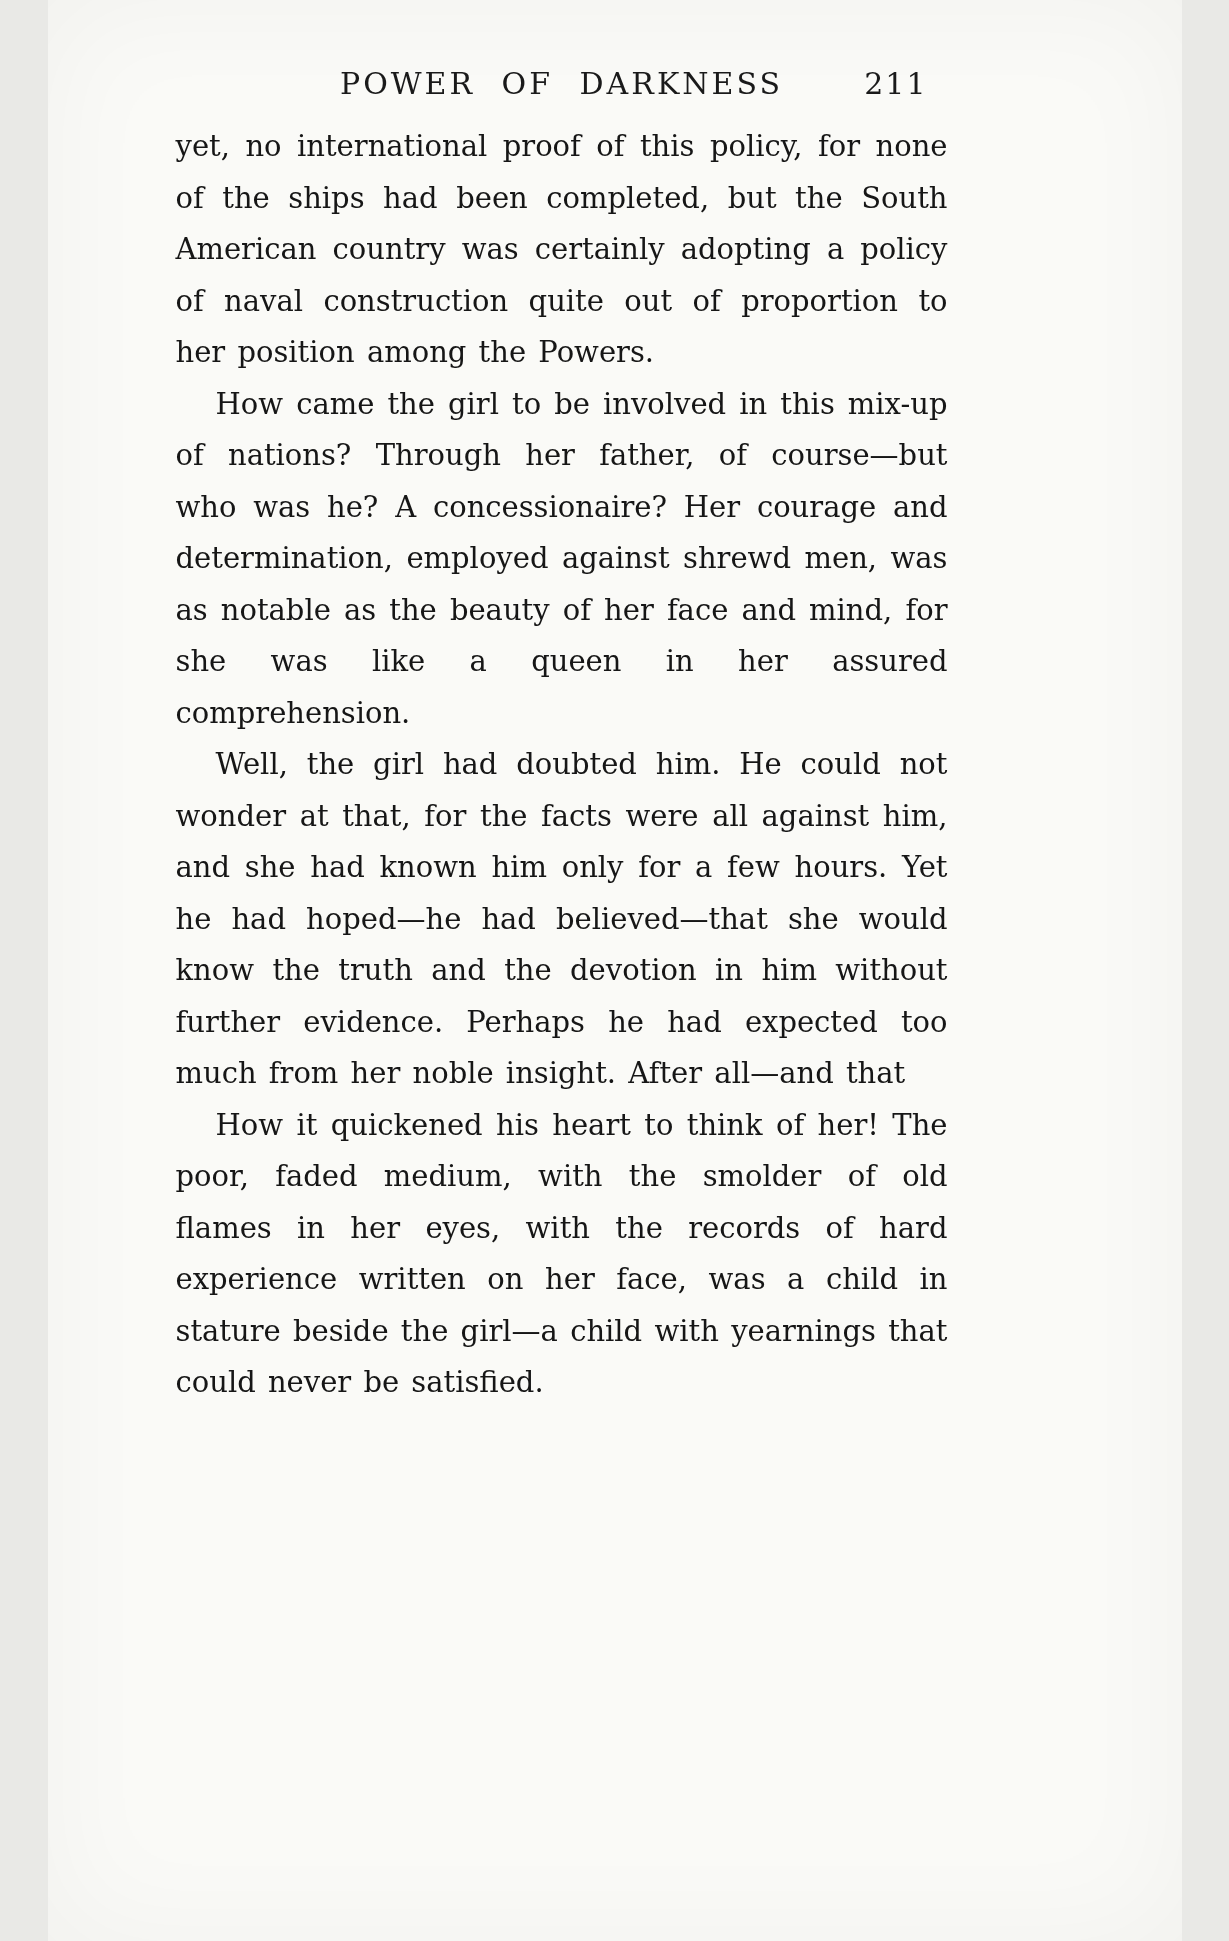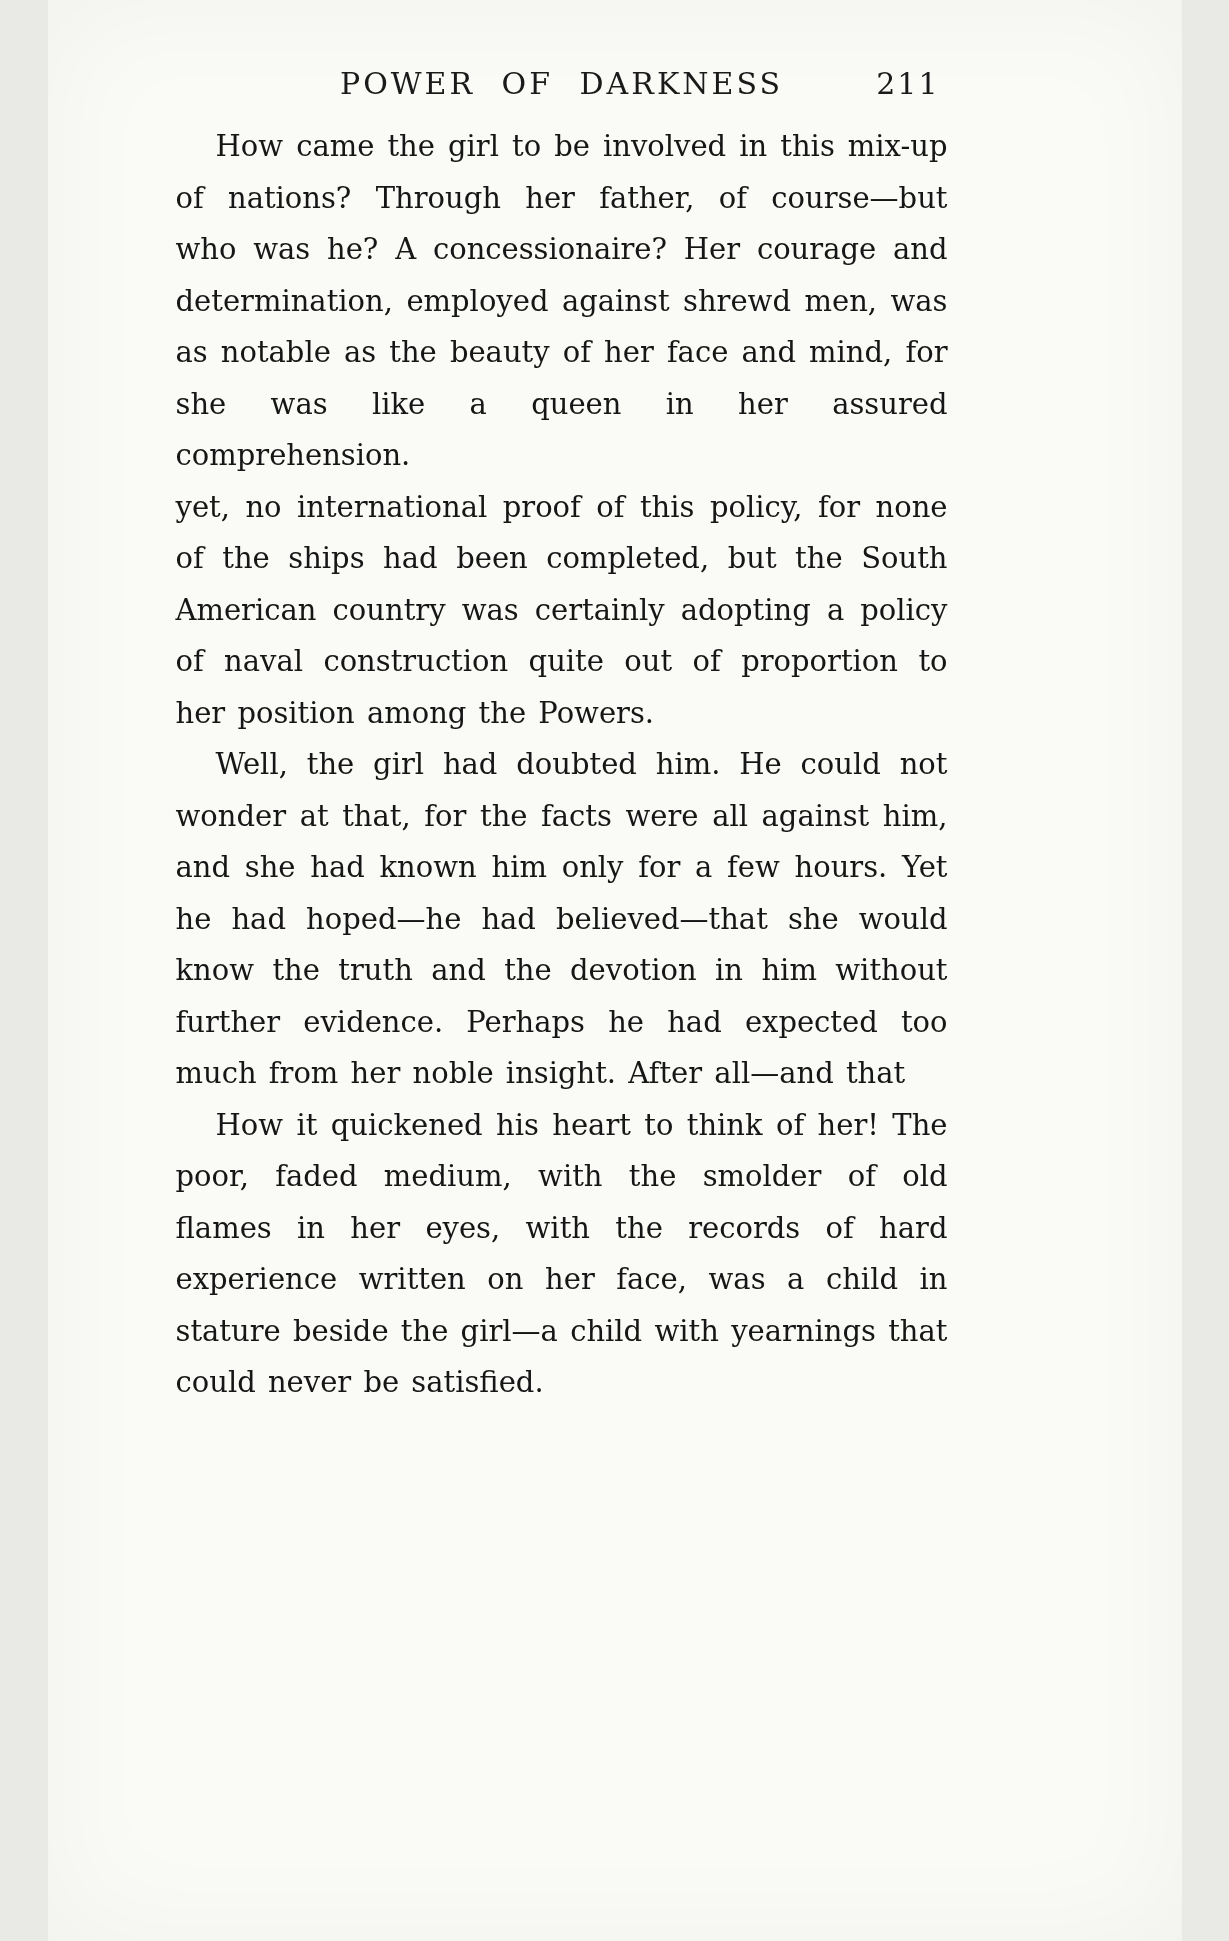--- a/index.html
+++ b/index.html
@@ -30,21 +30,21 @@
     left: 50%;
     transform: translateX(-50%);
     font-size: 30px;
     letter-spacing: 3px;
     word-spacing: 14px;
     white-space: nowrap;
     color: #1a1a1a;
   }
   .page-num {
     position: absolute;
-    right: 8px;
+    right: 20px;
     top: 0;
     font-size: 30px;
     letter-spacing: 2px;
     color: #1a1a1a;
   }
   .text-block {
     position: absolute;
     top: 121px;
     left: 128px;
     width: 772px;
@@ -64,18 +64,18 @@
 </style>
 </head>
 <body>
 
 <div class="page">
   <div class="running-head">
     <span class="head-title">POWER OF DARKNESS</span>
     <span class="page-num">211</span>
   </div>
   <div class="text-block">
+    <p class="para no-indent">yet, no international proof of this policy, for none of the ships had been completed, but the South American country was certainly adopting a policy of naval construction quite out of proportion to her position among the Powers.</p>
     <p class="para">How came the girl to be involved in this mix-up of nations? Through her father, of course—but who was he? A concessionaire? Her courage and determination, employed against shrewd men, was as notable as the beauty of her face and mind, for she was like a queen in her assured comprehension.</p>
-    <p class="para no-indent">yet, no international proof of this policy, for none of the ships had been completed, but the South American country was certainly adopting a policy of naval construction quite out of proportion to her position among the Powers.</p>
     <p class="para">Well, the girl had doubted him. He could not wonder at that, for the facts were all against him, and she had known him only for a few hours. Yet he had hoped—he had believed—that she would know the truth and the devotion in him without further evidence. Perhaps he had expected too much from her noble insight. After all—and that</p>
     <p class="para">How it quickened his heart to think of her! The poor, faded medium, with the smolder of old flames in her eyes, with the records of hard experience written on her face, was a child in stature beside the girl—a child with yearnings that could never be satisfied.</p>
   </div>
 </div>
 
 </body></html>

